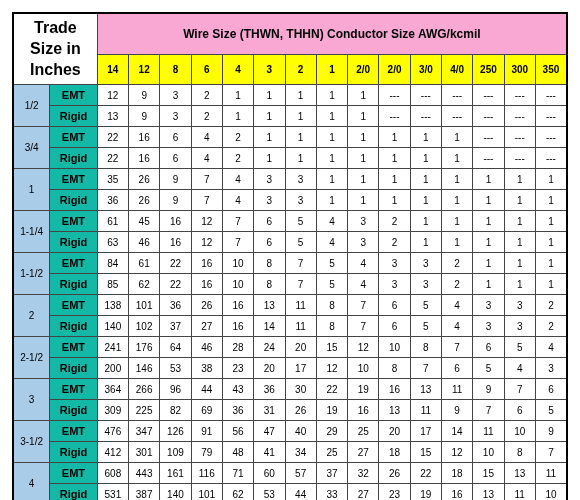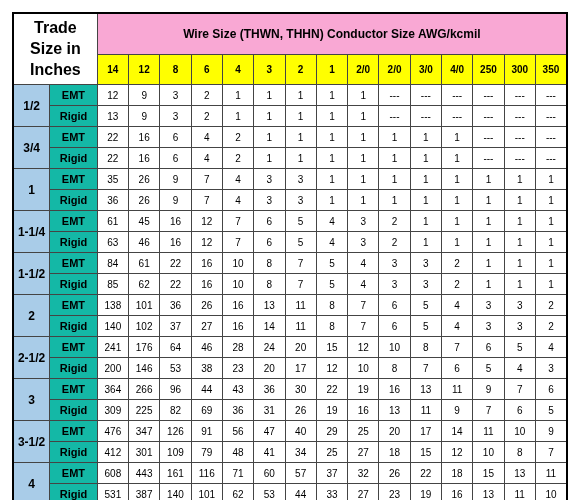--- a/index.html
+++ b/index.html
@@ -39,22 +39,22 @@
     padding: 6px 2px;
   }
   .hdr-col {
     background: #ffff00;
     font-weight: bold;
     font-size: 10px;
     padding: 4px 1px;
   }
   .size-cell {
     background: #a9cce8;
-    font-weight: bold;
-    font-size: 12px;
+    font-weight: normal;
+    font-size: 10px;
   }
   .type-cell {
     font-weight: bold;
     background: #14b8a6;
   }
   .val {
     background: #fff;
     font-size: 10px;
   }
   .col-size { width: 34px; }

